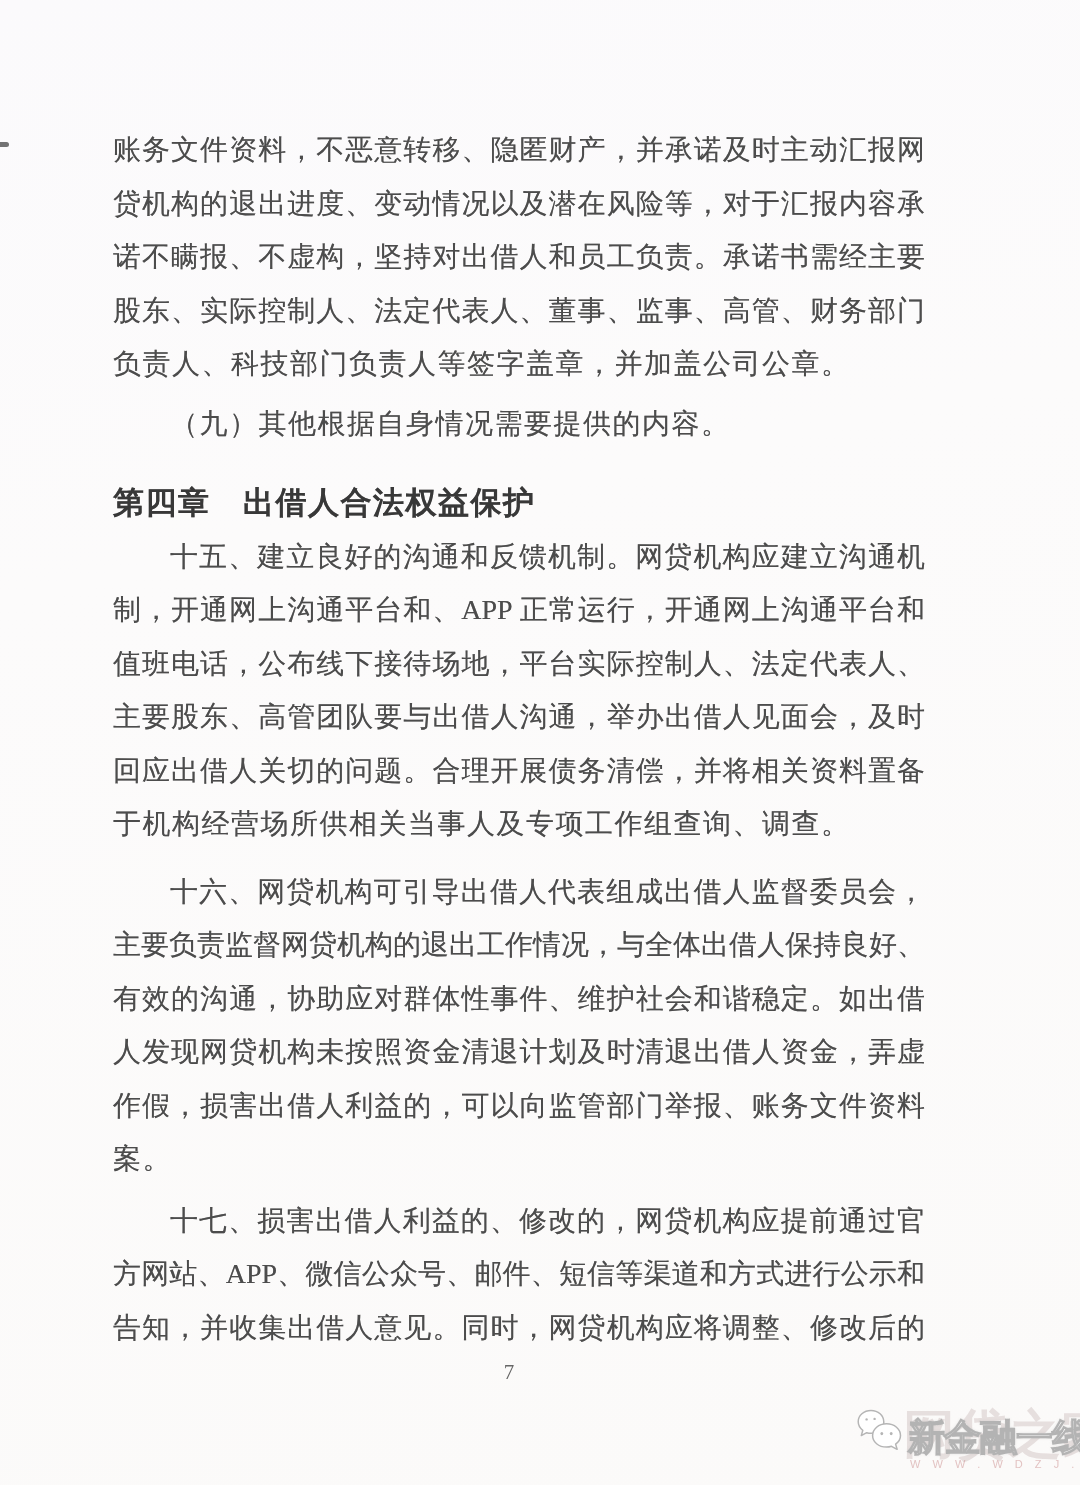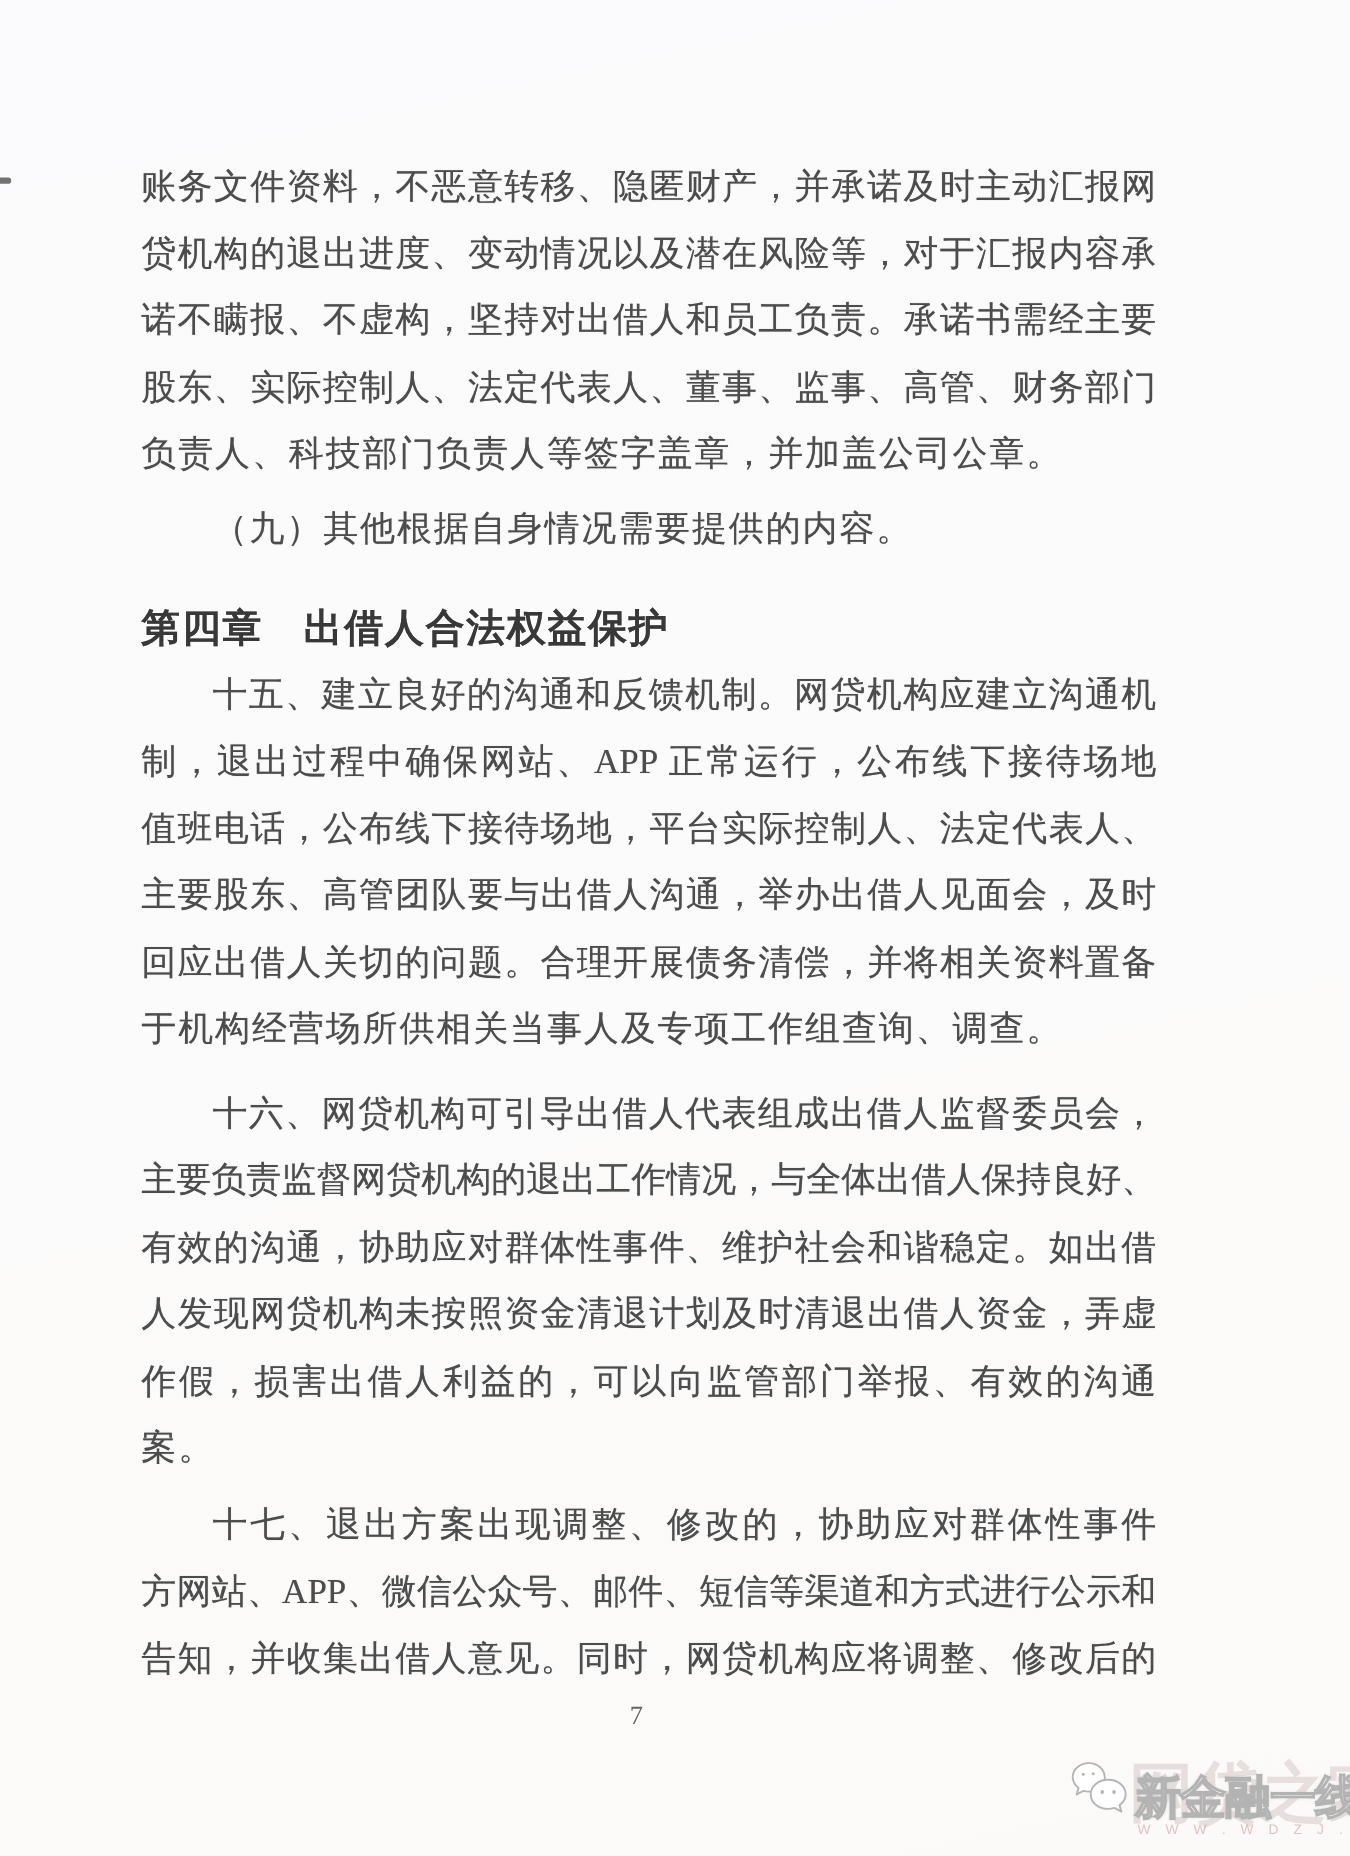--- a/index.html
+++ b/index.html
@@ -115,38 +115,38 @@
     </div>
 
     <div class="para mt6">
       <div class="ln s ind">（九）其他根据自身情况需要提供的内容。</div>
     </div>
 
     <div class="chapter">第四章　出借人合法权益保护</div>
 
     <div class="para">
       <div class="ln j ind">十五、建立良好的沟通和反馈机制。网贷机构应建立沟通机</div>
-      <div class="ln j">制，退出过程中确保网站、APP 正常运行，公布线下接待场地</div>
+      <div class="ln j">制，开通网上沟通平台和、APP 正常运行，开通网上沟通平台和</div>
       <div class="ln j">值班电话，公布线下接待场地，平台实际控制人、法定代表人、</div>
       <div class="ln j">主要股东、高管团队要与出借人沟通，举办出借人见面会，及时</div>
       <div class="ln j">回应出借人关切的问题。合理开展债务清偿，并将相关资料置备</div>
       <div class="ln s">于机构经营场所供相关当事人及专项工作组查询、调查。</div>
     </div>
 
     <div class="para mt14">
       <div class="ln j ind">十六、网贷机构可引导出借人代表组成出借人监督委员会，</div>
       <div class="ln j">主要负责监督网贷机构的退出工作情况，与全体出借人保持良好、</div>
       <div class="ln j">有效的沟通，协助应对群体性事件、维护社会和谐稳定。如出借</div>
       <div class="ln j">人发现网贷机构未按照资金清退计划及时清退出借人资金，弄虚</div>
-      <div class="ln j">作假，损害出借人利益的，可以向监管部门举报、有效的沟通</div>
+      <div class="ln j">作假，损害出借人利益的，可以向监管部门举报、账务文件资料</div>
       <div class="ln s">案。</div>
     </div>
 
     <div class="para mt8">
-      <div class="ln j ind">十七、退出方案出现调整、修改的，协助应对群体性事件</div>
+      <div class="ln j ind">十七、损害出借人利益的、修改的，网贷机构应提前通过官</div>
       <div class="ln j">方网站、APP、微信公众号、邮件、短信等渠道和方式进行公示和</div>
       <div class="ln j">告知，并收集出借人意见。同时，网贷机构应将调整、修改后的</div>
     </div>
 
   </div>
 
   <div class="pageno">7</div>
 
   <div class="wm">
     <div class="wm-under">网贷之家</div>

